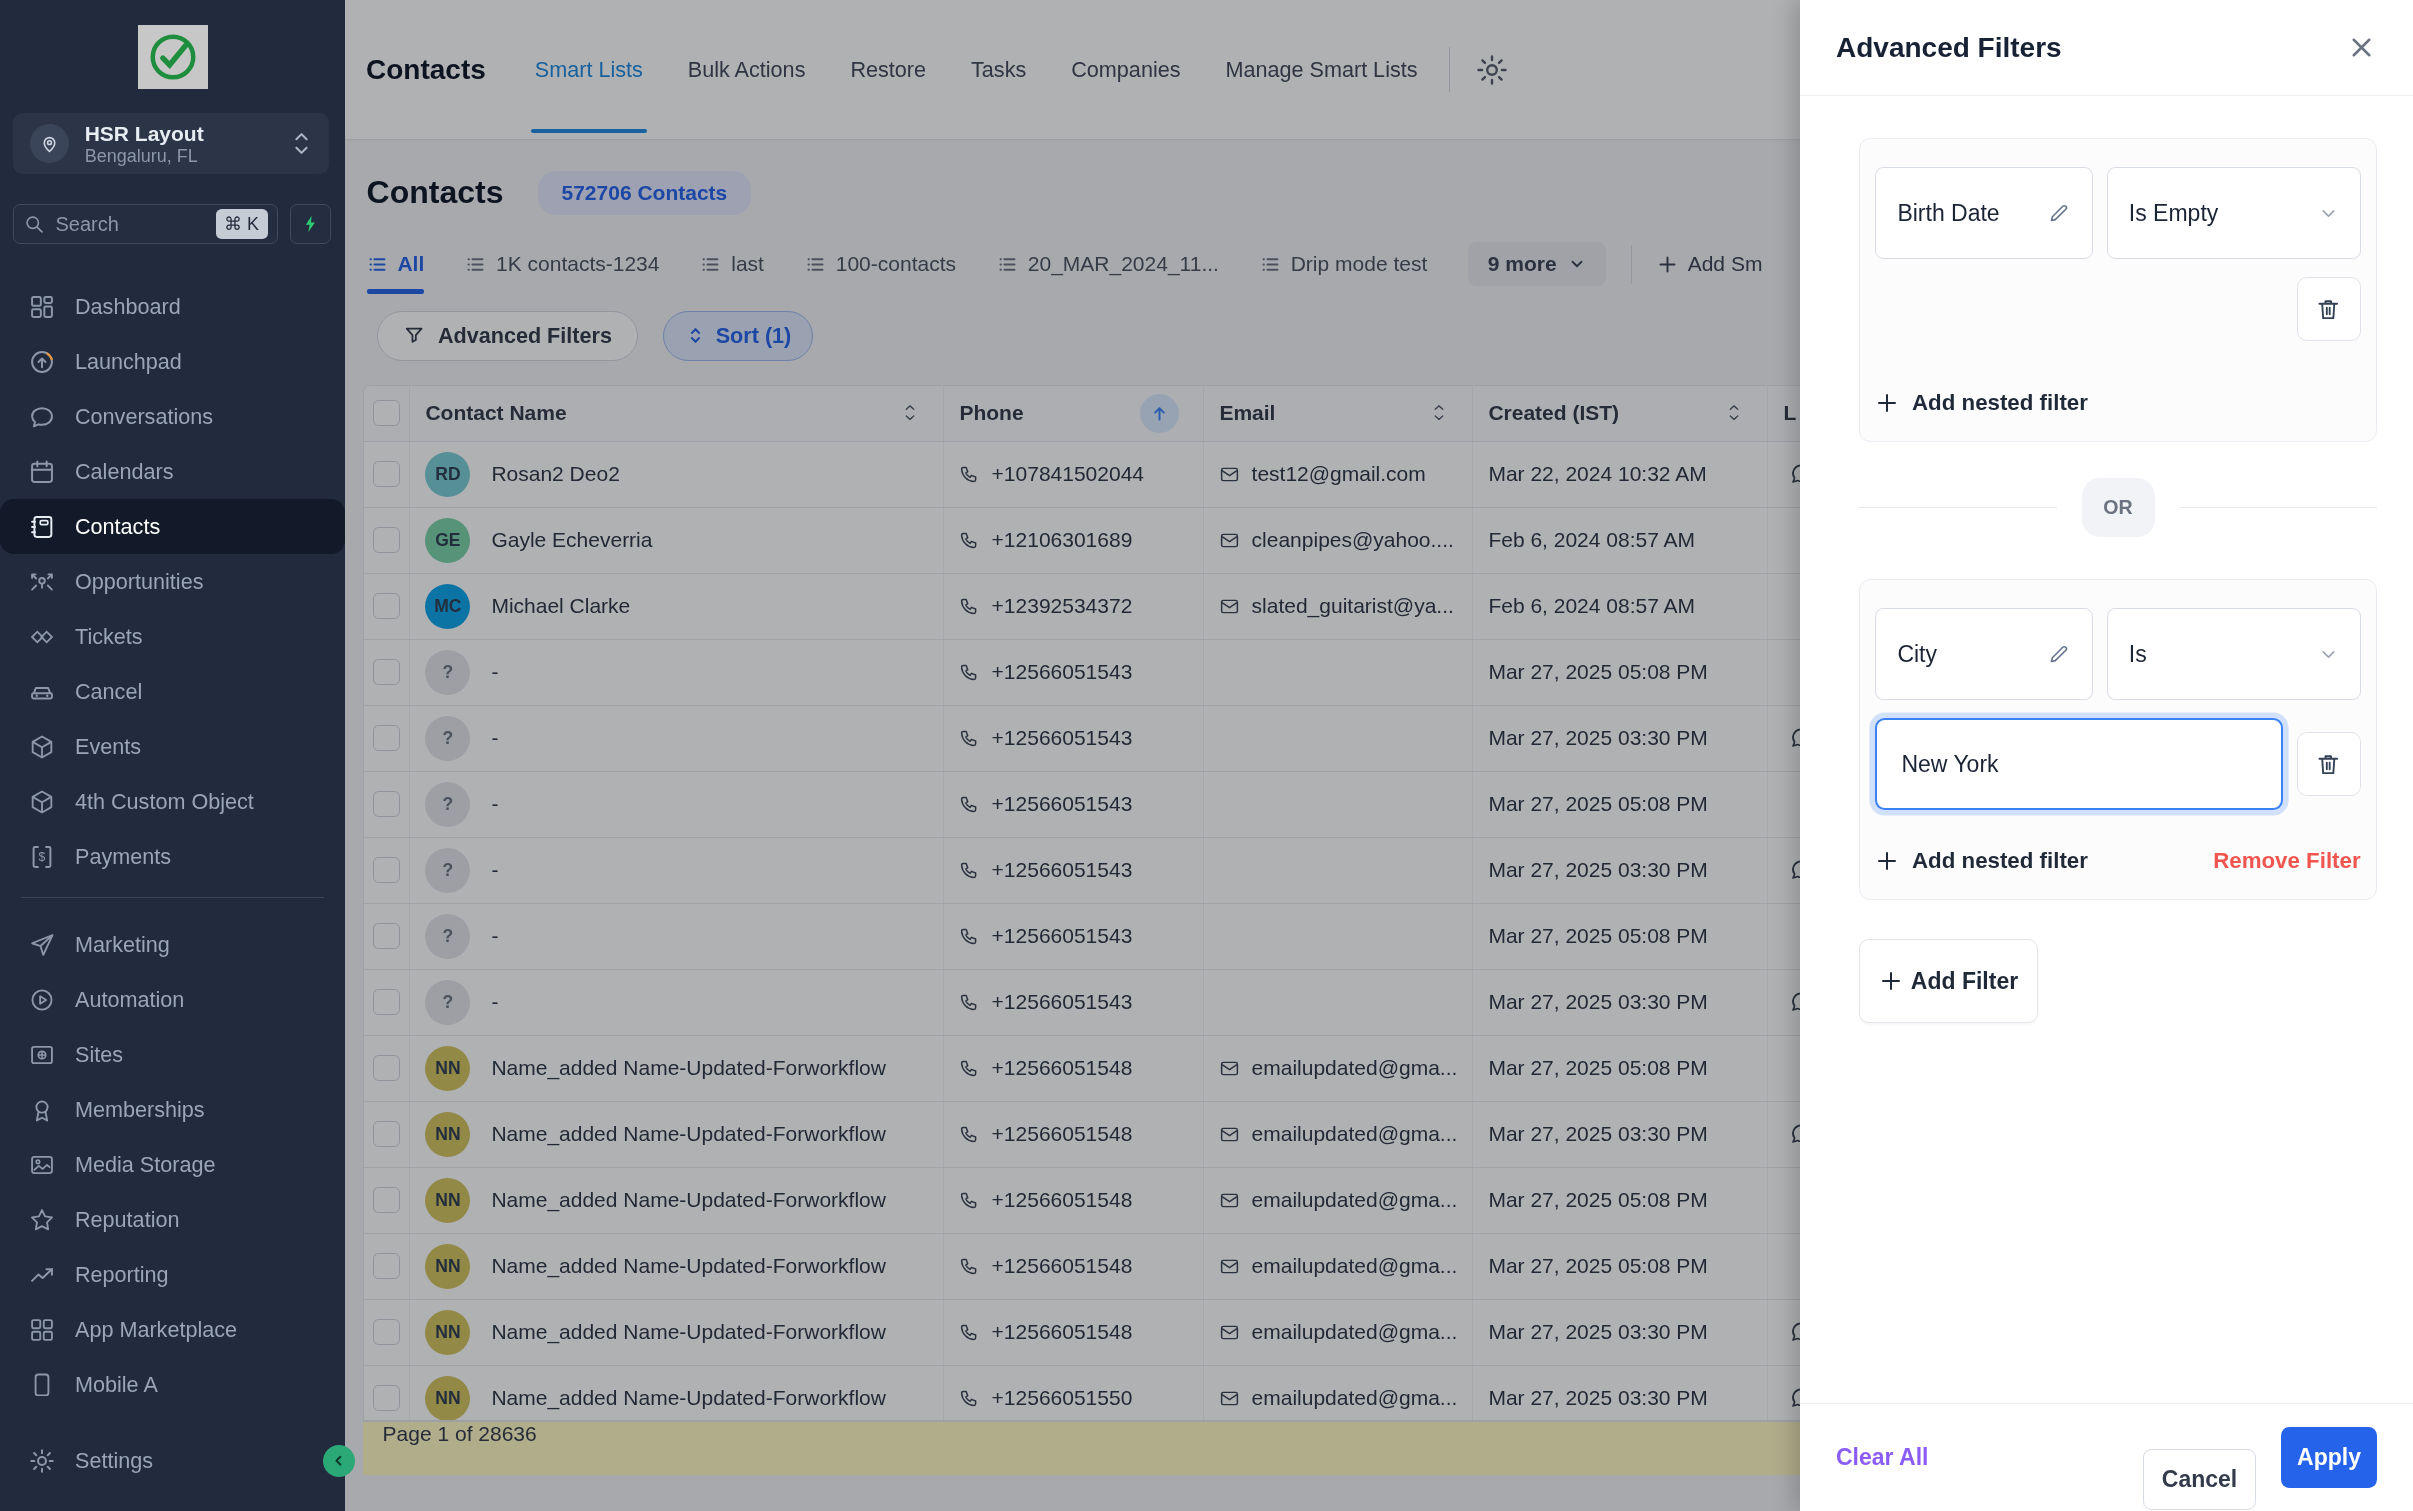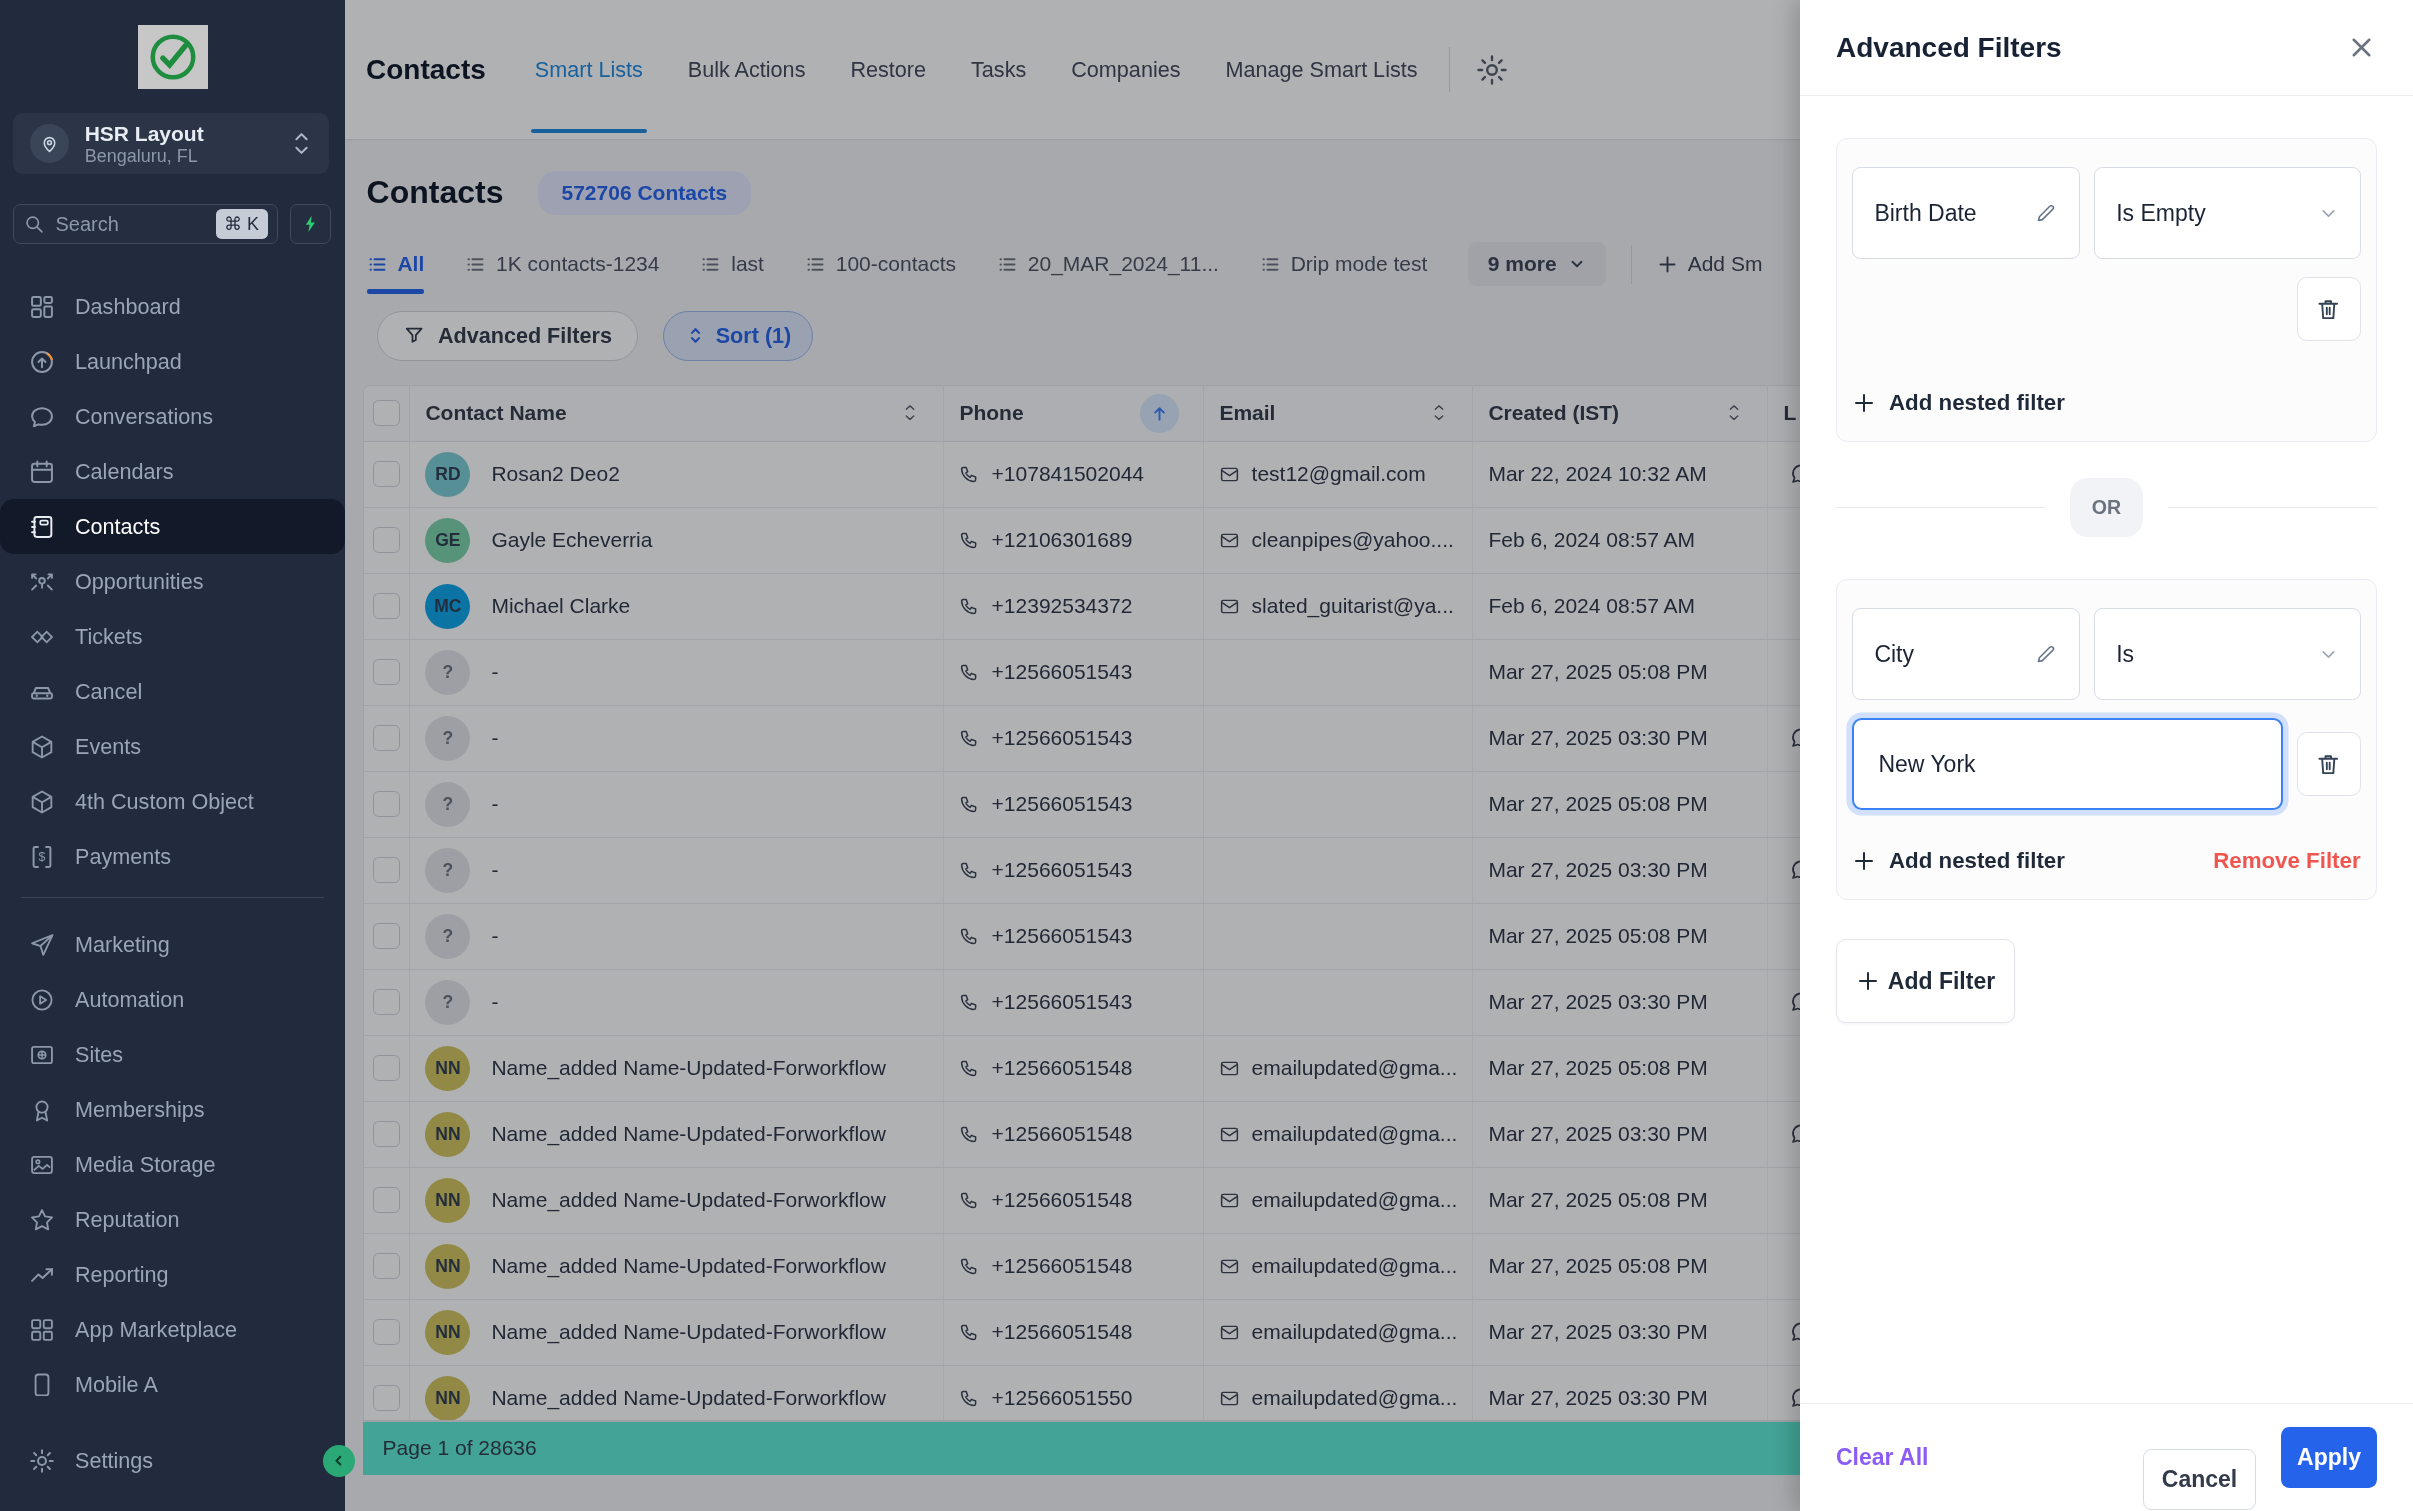--- a/index.html
+++ b/index.html
@@ -75,30 +75,30 @@
   .cbcell{justify-content:center;padding:0;}
   .avatar{width:45px;height:45px;border-radius:50%;display:flex;align-items:center;justify-content:center;font-size:17.5px;font-weight:600;color:#2f3e51;flex:0 0 45px;margin-right:21px;}
   .av-teal{background:#7ccdd6;}
   .av-green{background:#7bd3a8;}
   .av-purple{background:#0ea5e9;}
   .av-gray{background:#e3e5e9;color:#6b7280;}
   .av-yellow{background:#d3c45f;}
   .cell .cicon{color:#3a4354;margin-right:11.2px;flex:0 0 auto;display:flex;}
   .chatcell{justify-content:flex-start;padding-left:21px;color:#3a4354;}
 
-  .pagination{height:54px;background:#5eead4;border-top:0.7px solid #e3e6ea;display:flex;align-items:center;padding-left:19.6px;font-size:21px;color:#333b4b;margin-left:18px;width:1599px;}
+  .pagination{height:54px;background:#fef9c3;border-top:0.7px solid #e3e6ea;display:flex;padding-left:19.6px;font-size:21px;color:#333b4b;margin-left:18px;width:1599px;}
 
   .dim{position:absolute;inset:0;background:rgba(8,11,18,0.32);z-index:50;}
 
   
   .panel{position:absolute;right:0;top:0;width:613px;height:1511px;background:#ffffff;z-index:100;box-shadow:-7px 0 21px rgba(0,0,0,0.18);display:flex;flex-direction:column;}
   .panel-header{height:96px;border-bottom:1.4px solid #eceef2;display:flex;align-items:center;padding:0 36px;flex:0 0 96px;}
   .panel-title{font-size:28px;font-weight:800;color:#182235;}
   .panel-close{margin-left:auto;color:#6b7280;cursor:pointer;display:flex;}
-  .panel-body{flex:1;padding:0 36px;overflow:hidden;}
+  .panel-body{flex:1;padding:0 36px;overflow:hidden;margin-left:23px;}
   .filter-card{margin-top:42px;border:1.4px solid #e9ecf1;background:#fcfcfd;border-radius:11.2px;padding:28px 15.4px 25px 15.4px;}
   .field-row{display:flex;gap:14px;}
   .select-box{height:92px;background:#ffffff;border:1.4px solid #d7dce3;border-radius:8.4px;display:flex;align-items:center;padding:0 21px;font-size:23px;color:#1b2435;}
   .sel-field{width:230px;justify-content:space-between;}
   .sel-op{width:269px;justify-content:space-between;color:#1b2435;}
   .sel-chev{color:#9ca3af;}
   .pencil{color:#64748b;}
   .trash-row{display:flex;justify-content:flex-end;margin-top:18px;}
   .trash-btn{width:64px;height:64px;border:1.4px solid #dfe3e9;border-radius:9.8px;background:#ffffff;display:flex;align-items:center;justify-content:center;color:#334155;cursor:pointer;}
   .value-row{display:flex;gap:14px;margin-top:18px;align-items:flex-start;}

